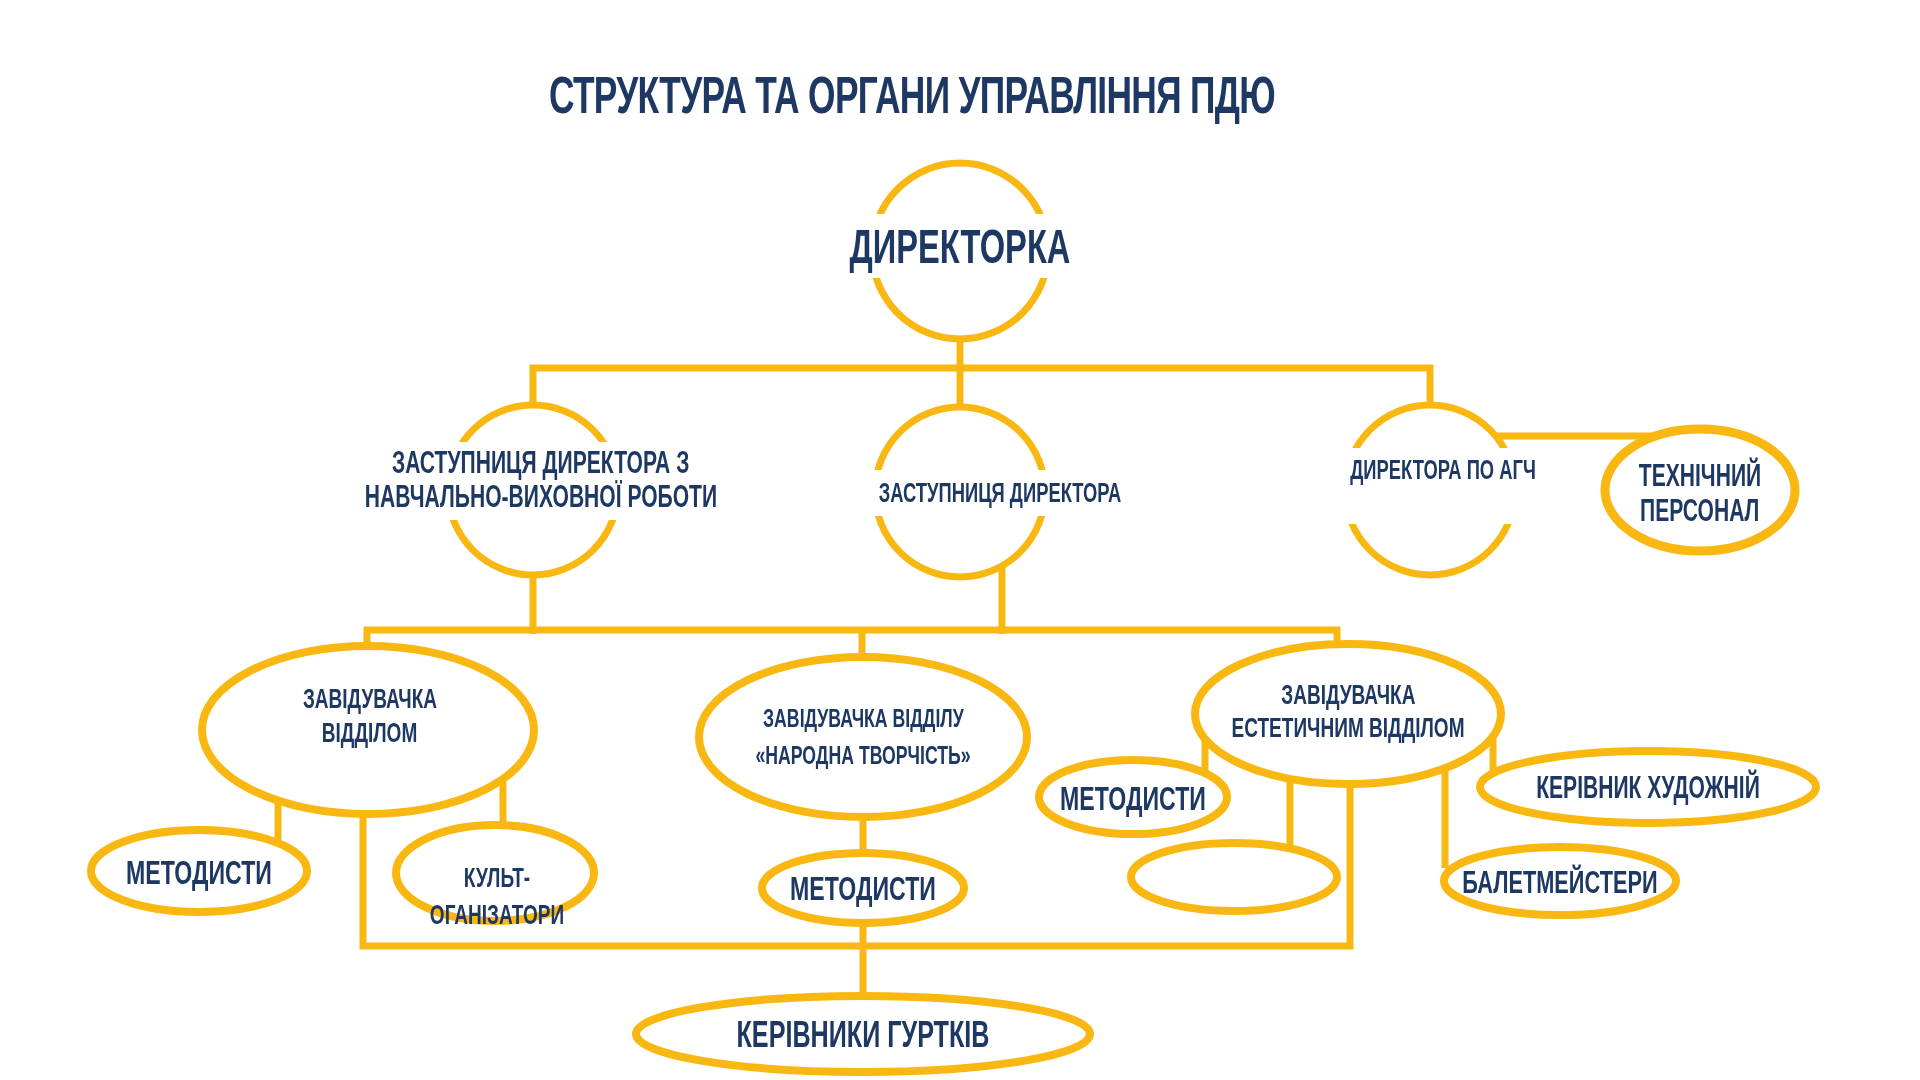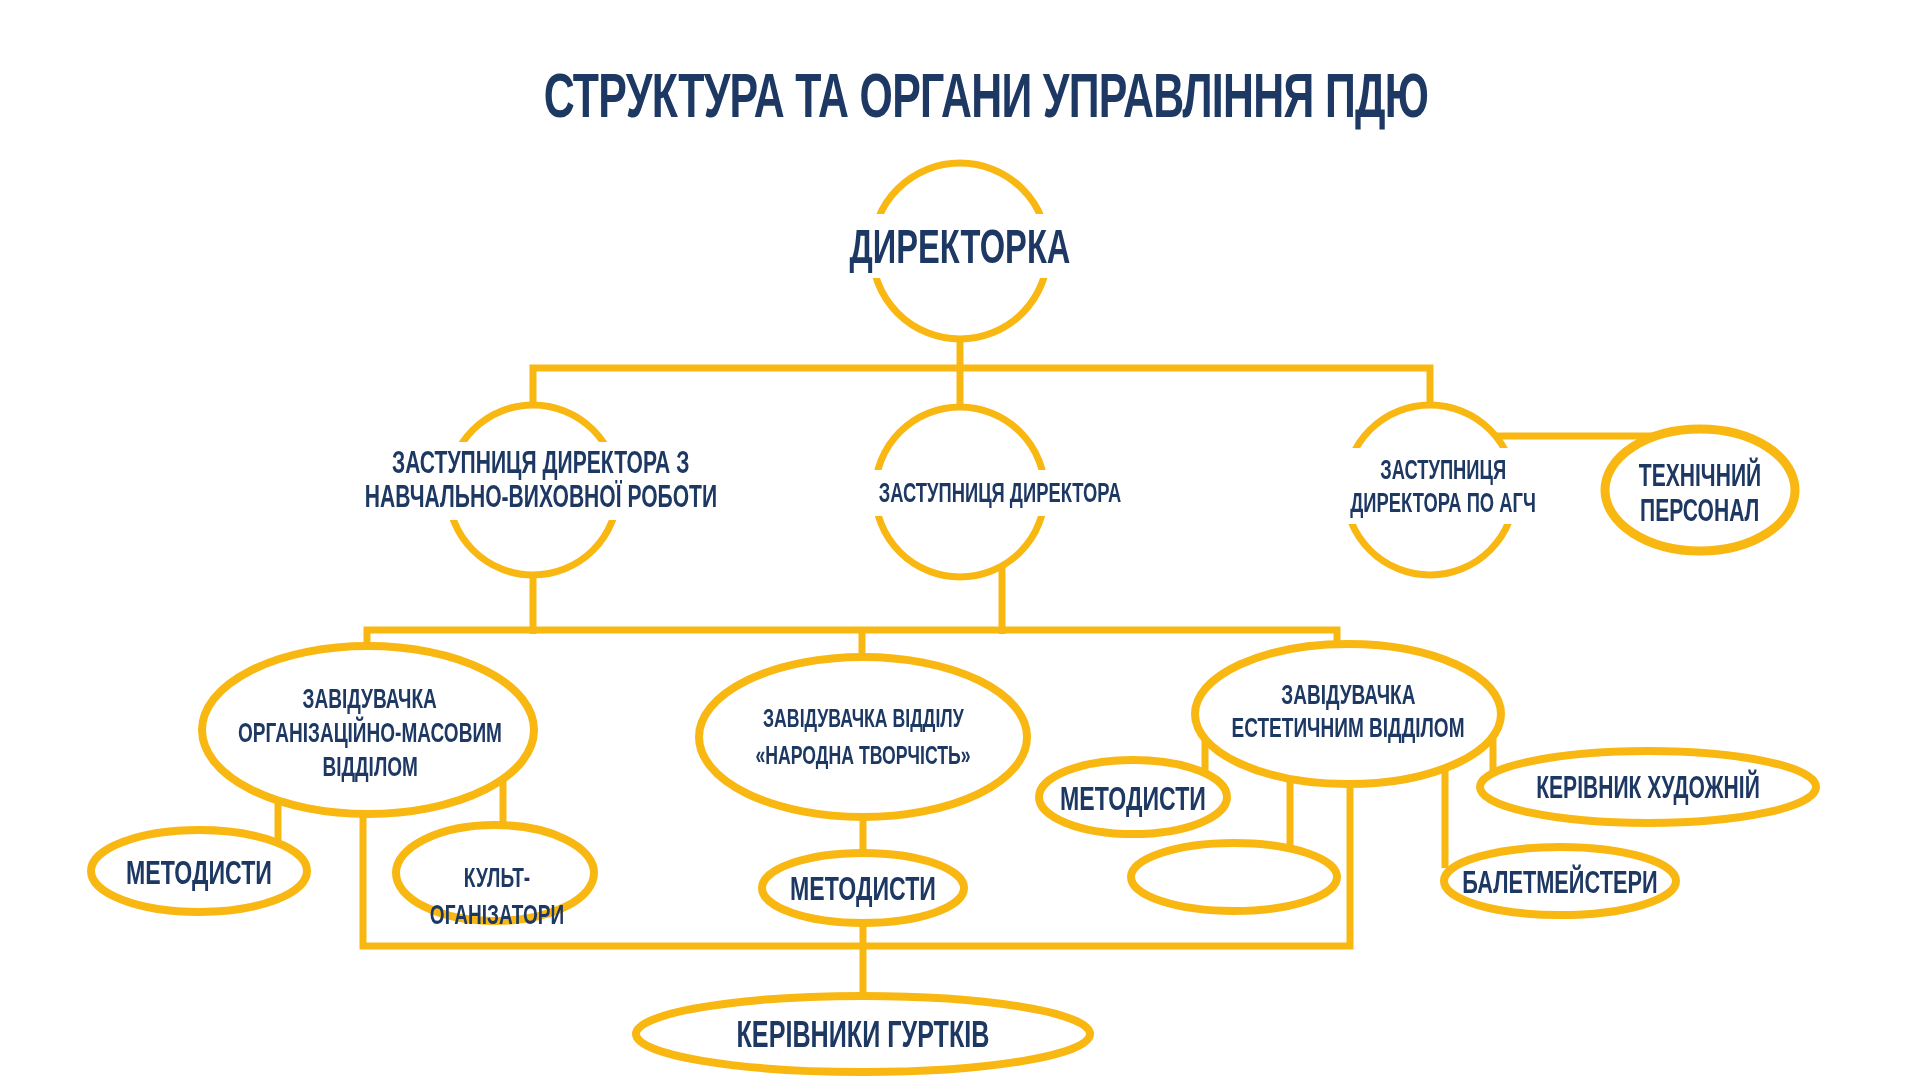--- a/index.html
+++ b/index.html
@@ -56,50 +56,48 @@
     <ellipse class="nd" cx="1560" cy="881" rx="116" ry="34"></ellipse>
     <ellipse class="nd" cx="1648" cy="787" rx="168" ry="36"></ellipse>
     <ellipse class="nd" cx="863" cy="1034" rx="227" ry="38"></ellipse>
   </svg>
 
   <div class="mask" style="left:960px;top:214px;width:270px;height:64px;"></div>
   <div class="mask" style="left:541px;top:442px;width:385px;height:78px;"></div>
   <div class="mask" style="left:1000px;top:470px;width:305px;height:46px;"></div>
   <div class="mask" style="left:1443px;top:448px;width:248px;height:76px;"></div>
 
-  <div class="lbl title" style="left:986px;top:62px;font-size:63px;line-height:66px;">
+  <div class="lbl title" style="left:912px;top:62px;font-size:52px;line-height:66px;">
     <span class="ln"><span class="t">СТРУКТУРА ТА ОРГАНИ УПРАВЛІННЯ ПДЮ</span></span>
   </div>
 
   <div class="lbl" style="left:960px;top:221px;font-size:48px;line-height:52px;">
     <span class="ln"><span class="t">ДИРЕКТОРКА</span></span>
   </div>
 
   <div class="lbl" style="left:541px;top:446px;font-size:31px;line-height:34px;">
     <span class="ln"><span class="t">ЗАСТУПНИЦЯ ДИРЕКТОРА З</span></span>
     <span class="ln"><span class="t">НАВЧАЛЬНО-ВИХОВНОЇ РОБОТИ</span></span>
   </div>
 
   <div class="lbl" style="left:1000px;top:476px;font-size:27px;line-height:34px;">
     <span class="ln"><span class="t">ЗАСТУПНИЦЯ ДИРЕКТОРА</span></span>
   </div>
 
   <div class="lbl" style="left:1443px;top:454px;font-size:27px;line-height:33px;">
-    <span class="ln"><span class="t">ЗАСТУПНИЦЯ</span></span>
     <span class="ln"><span class="t">ДИРЕКТОРА ПО АГЧ</span></span>
   </div>
 
   <div class="lbl" style="left:1700px;top:458px;font-size:31px;line-height:35px;">
     <span class="ln"><span class="t">ТЕХНІЧНИЙ</span></span>
     <span class="ln"><span class="t">ПЕРСОНАЛ</span></span>
   </div>
 
   <div class="lbl" style="left:370px;top:682px;font-size:28px;line-height:34px;">
     <span class="ln"><span class="t">ЗАВІДУВАЧКА</span></span>
-    <span class="ln"><span class="t">ОРГАНІЗАЦІЙНО-МАСОВИМ</span></span>
     <span class="ln"><span class="t">ВІДДІЛОМ</span></span>
   </div>
 
   <div class="lbl" style="left:863px;top:700px;font-size:26px;line-height:37px;">
     <span class="ln"><span class="t">ЗАВІДУВАЧКА ВІДДІЛУ</span></span>
     <span class="ln"><span class="t">«НАРОДНА ТВОРЧІСТЬ»</span></span>
   </div>
 
   <div class="lbl" style="left:1348px;top:678px;font-size:28px;line-height:33px;">
     <span class="ln"><span class="t">ЗАВІДУВАЧКА</span></span>

